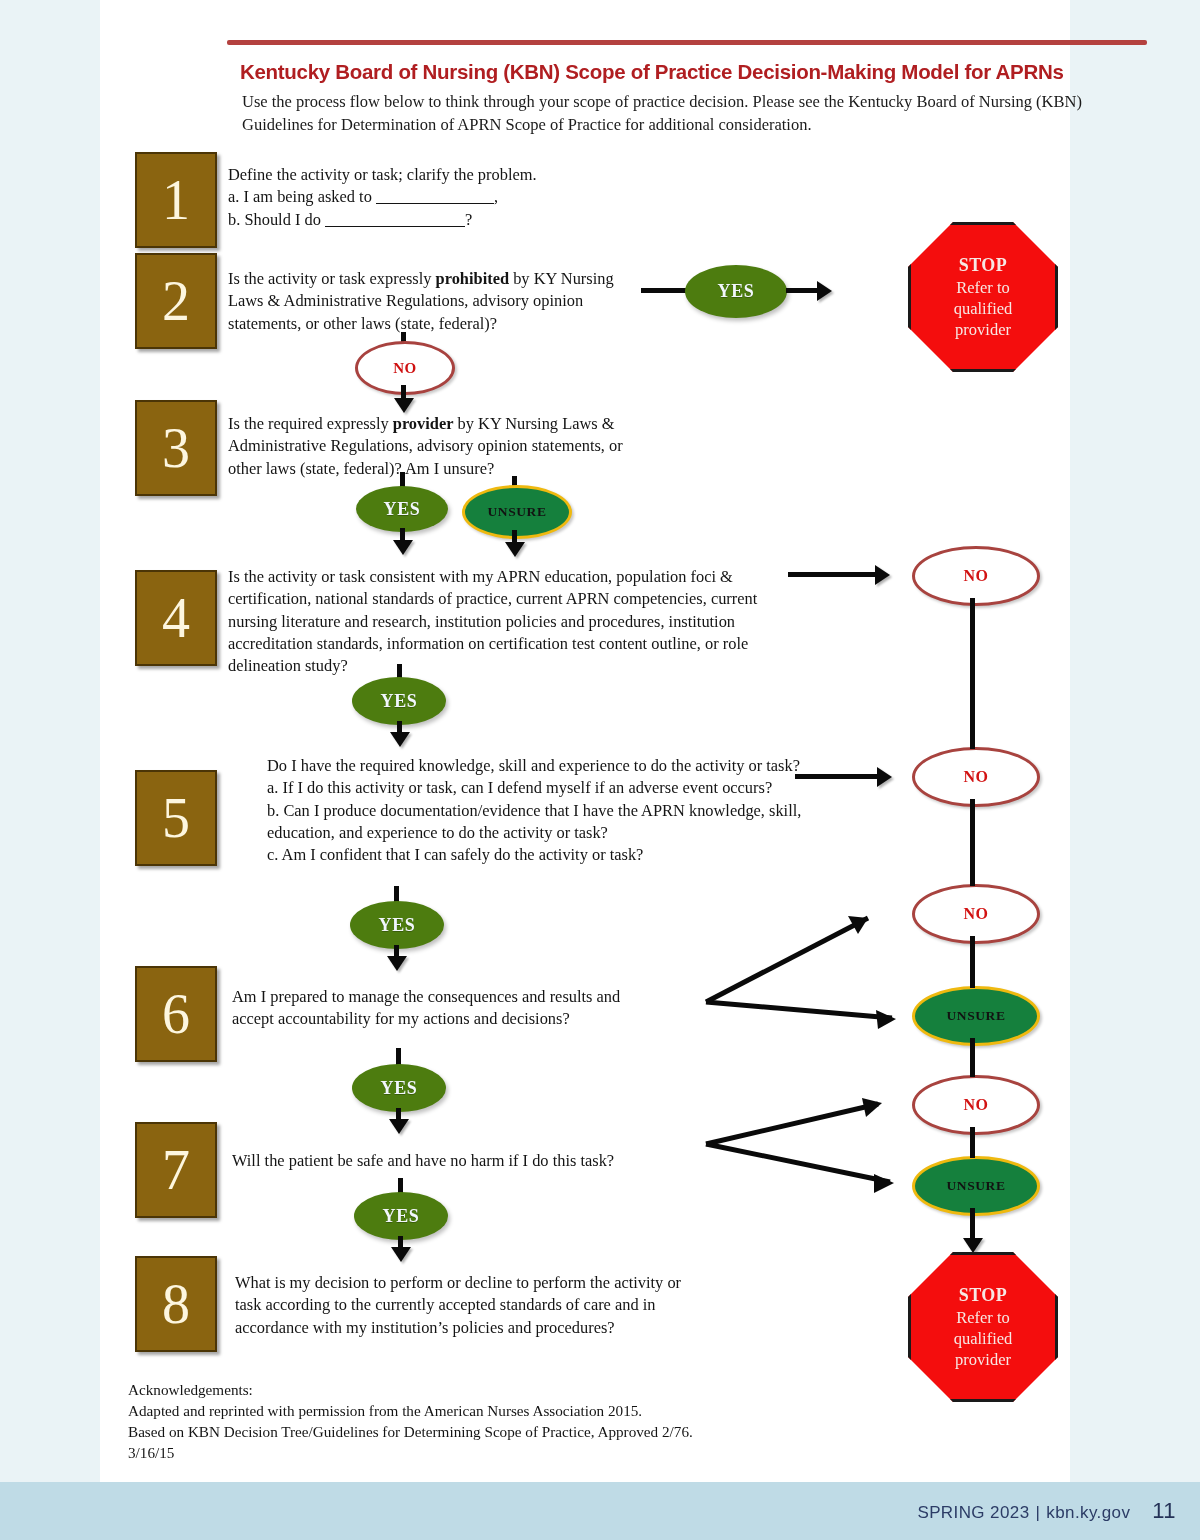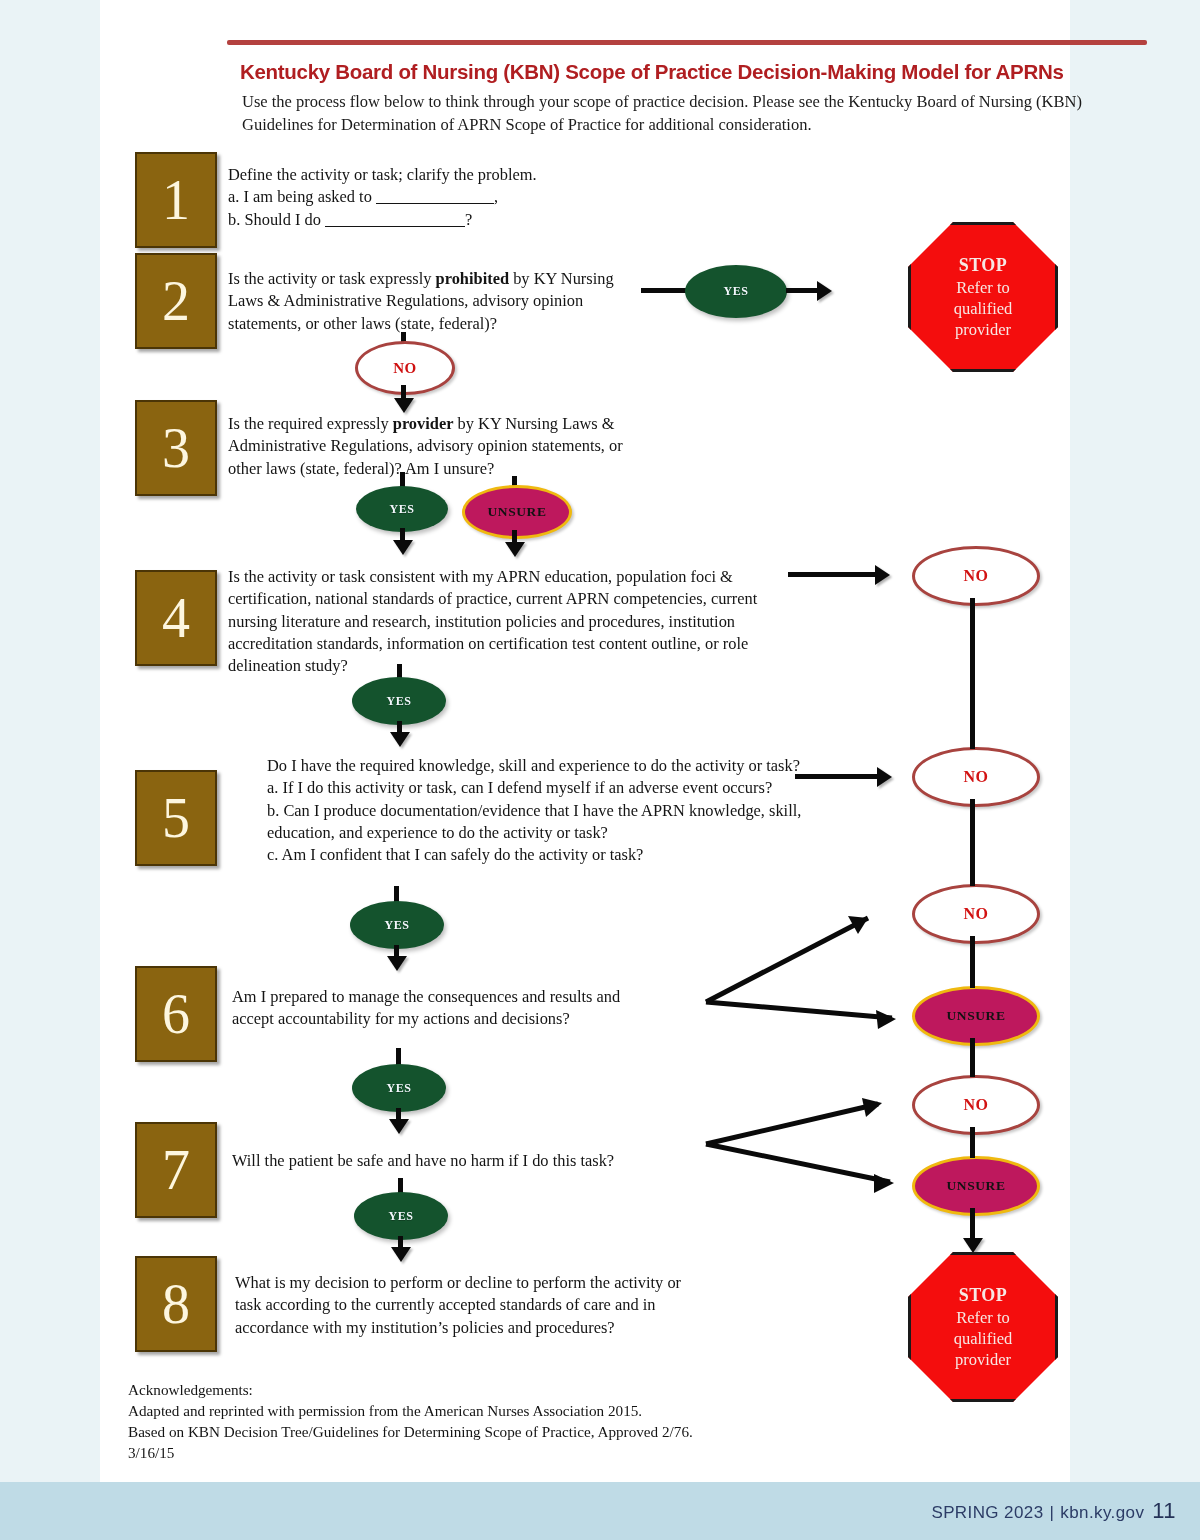--- a/index.html
+++ b/index.html
@@ -51,32 +51,32 @@
 
   
   .oval{
     position:absolute;display:flex;align-items:center;justify-content:center;
     border-radius:50%;
     font-family:"Liberation Serif", serif;
     font-weight:bold;letter-spacing:.6px;
     box-shadow:2px 2px 3px rgba(0,0,0,.22);
   }
   .oval.yes{
-    background:#14532d;color:#f2f7fc;font-size:12px;
+    background:#4d7c0f;color:#f2f7fc;font-size:18px;
     text-shadow:0 1px 0 rgba(0,0,0,.25);
     box-shadow:2px 3px 4px rgba(0,0,0,.25);
   }
   .oval.no-small{
     background:#ffffff;border:3px solid #a8423f;color:#cf1111;font-size:15px;
   }
   .oval.no{
     background:#ffffff;border:3.2px solid #a8433f;color:#d21212;font-size:16px;
   }
   .oval.unsure{
-    background:#be185d;border:3.4px solid #efb90f;color:#121212;font-size:13.5px;
+    background:#15803d;border:3.4px solid #efb90f;color:#121212;font-size:13.5px;
   }
 
   
   .stop{
     position:absolute;
     background:#f40d0d;
     border:3px solid #1a1a1a;
     clip-path:polygon(30% 0%,70% 0%,100% 30%,100% 70%,70% 100%,30% 100%,0% 70%,0% 30%);
     display:flex;flex-direction:column;align-items:center;justify-content:center;
     color:#f7e7e3;text-align:center;line-height:1.28;font-size:16.5px;
@@ -110,21 +110,21 @@
   
   #footer-bar{
     position:absolute;left:0;top:1482px;width:1200px;height:58px;
     background:#bfdbe6;
   }
   #footer-text{
     position:absolute;right:24px;top:1498px;
     font-family:"Liberation Sans", sans-serif;
     font-size:17px;color:#2c3c66;letter-spacing:.4px;
   }
-  #footer-text .pg{font-size:22px;margin-left:8px;color:#243257;}
+  #footer-text .pg{font-size:22px;margin-left:22px;color:#243257;}
   #footer-text .sep{margin:0 6px;color:#2c3c66;}
 </style>
 </head>
 <body>
 
 <div id="page">
 
   <div id="top-rule"></div>
 
   <div id="doc-title">Kentucky Board of Nursing (KBN) Scope of Practice Decision-Making Model for APRNs</div>

